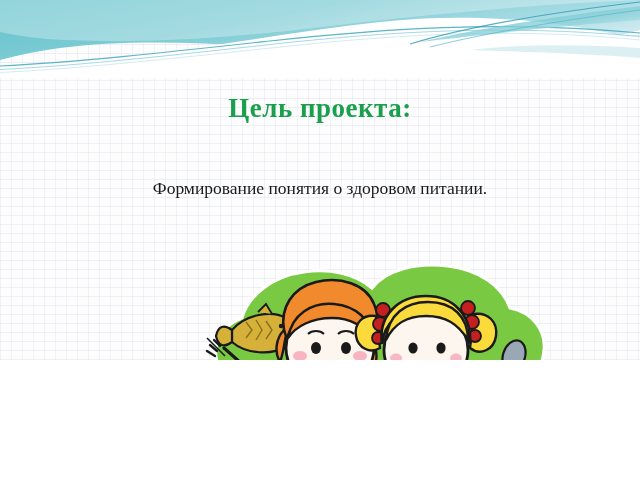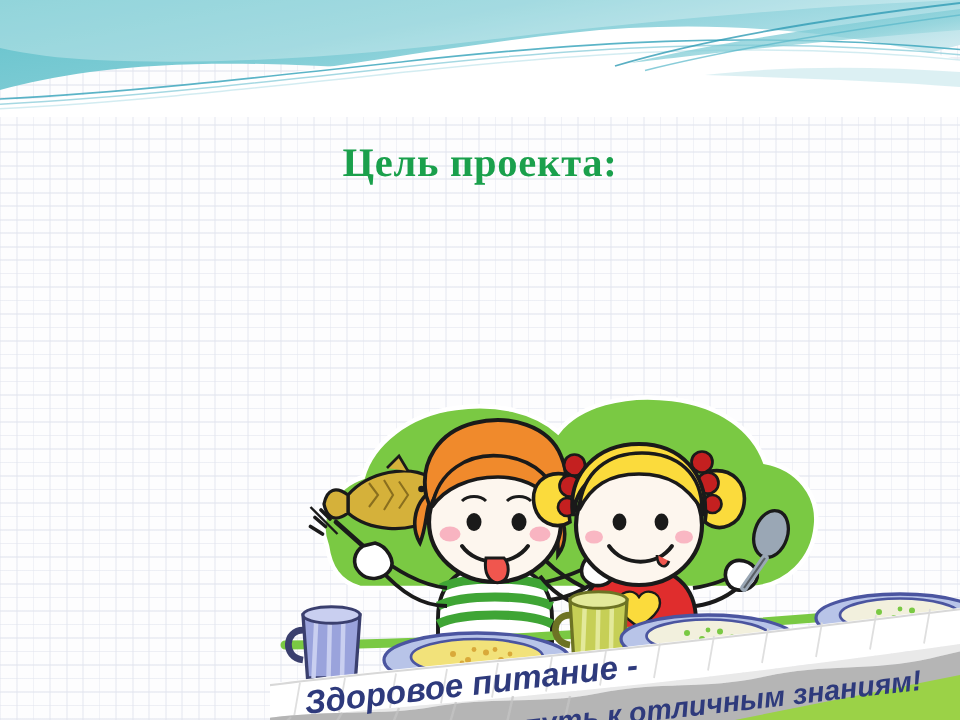--- a/index.html
+++ b/index.html
@@ -4,21 +4,21 @@
 <title>Цель проекта</title>
 <style>
   html, body {
     margin: 0;
     padding: 0;
     background: #ffffff;
   }
   #slide {
     position: relative;
     width: 640px;
-    height: 480px;
+    height: 360px;
     overflow: hidden;
     background-color: #fdfdfe;
     background-image:
       repeating-linear-gradient(0deg, rgba(225,228,238,0.55) 0px, rgba(225,228,238,0.55) 1px, rgba(0,0,0,0) 1px, rgba(0,0,0,0) 9px),
       repeating-linear-gradient(90deg, rgba(225,228,238,0.45) 0px, rgba(225,228,238,0.45) 1px, rgba(0,0,0,0) 1px, rgba(0,0,0,0) 11px);
     font-family: "Liberation Serif", "DejaVu Serif", serif;
   }
 
   
   .header-band {
@@ -103,20 +103,21 @@
       <path d="M640,6 C560,16 480,28 420,42 C470,36 560,26 640,20 Z" fill="url(#tealGrad2)" opacity="0.75"></path>
       <path d="M640,2 C555,12 470,26 410,44" fill="none" stroke="#2f9bb4" stroke-width="1.2" opacity="0.8"></path>
       <path d="M640,10 C565,20 490,32 430,47" fill="none" stroke="#57b6c9" stroke-width="1" opacity="0.7"></path>
 
       <path d="M640,48 C580,44 520,44 470,50 C530,52 590,54 640,58 Z" fill="#bfe4ea" opacity="0.55"></path>
     </svg>
   </div>
 
   <div class="title">Цель проекта:</div>
 
+  <div class="body-text">Формирование понятия о здоровом питании.</div>
 
   <div class="illustration">
     <svg width="460" height="228" viewBox="0 0 460 228" xmlns="http://www.w3.org/2000/svg">
       <defs>
         <clipPath id="clipAll">
             <rect x="0" y="0" width="460" height="228"></rect>
           </clipPath>
       </defs>
 
       <g clip-path="url(#clipAll)">

